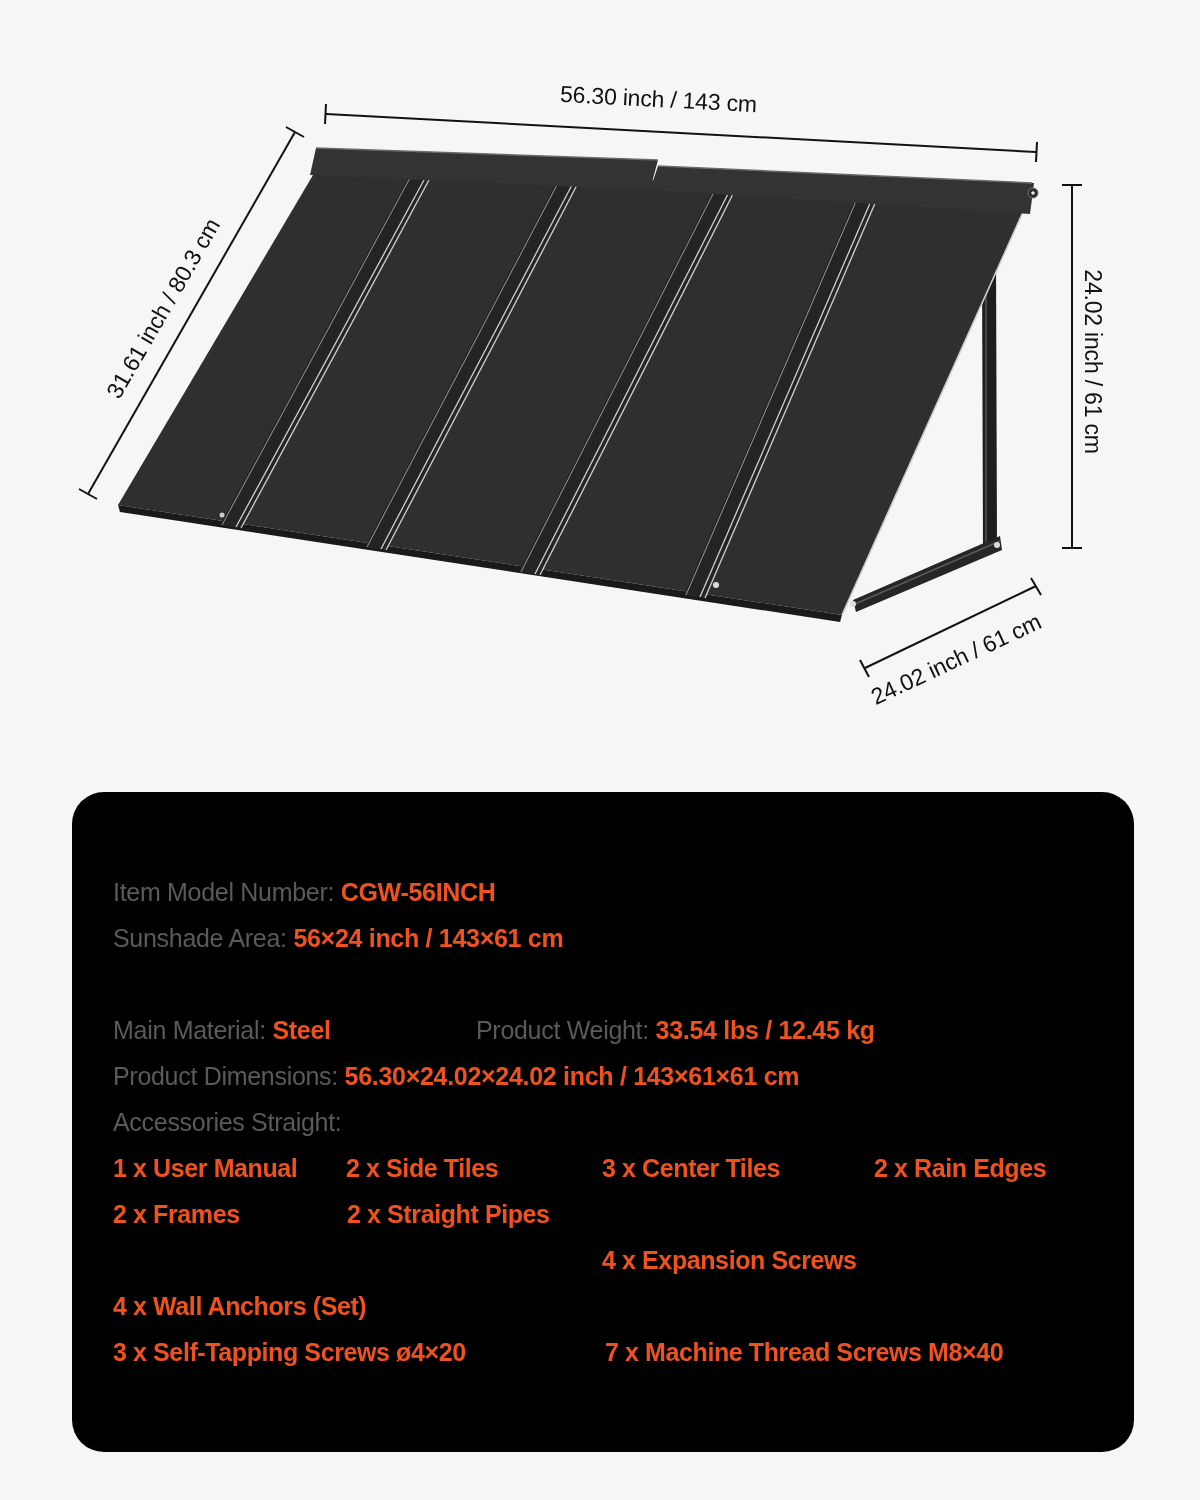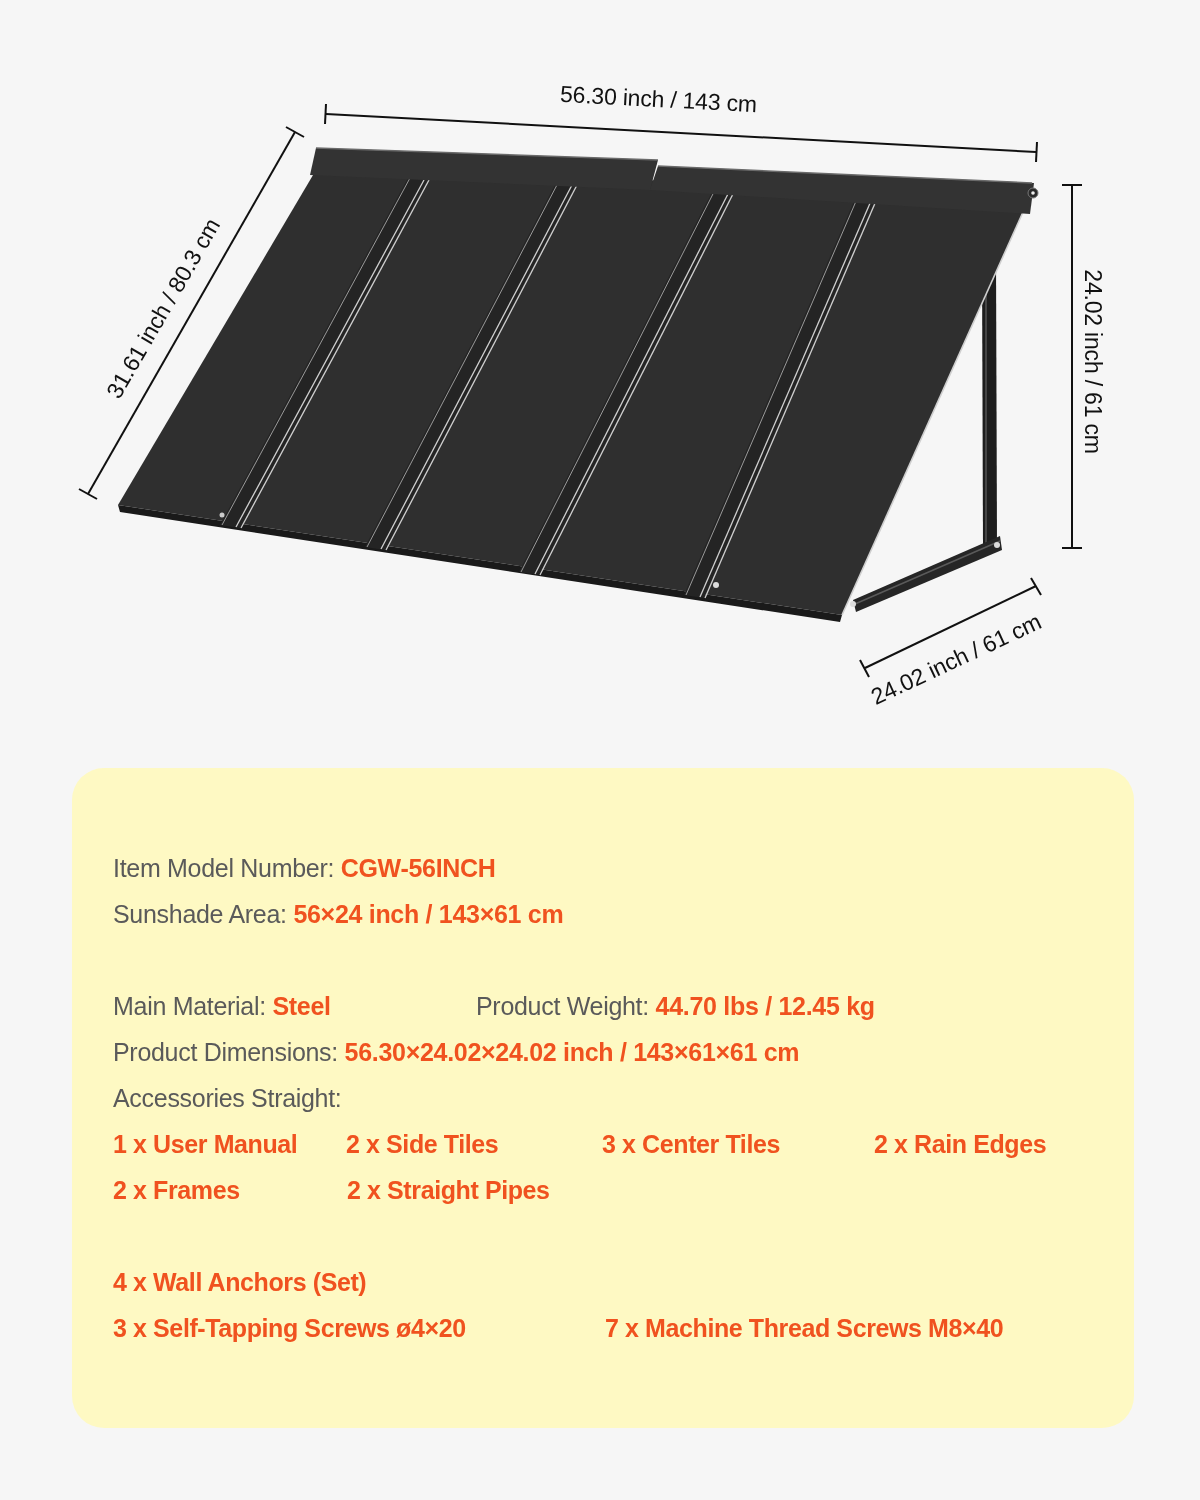--- a/index.html
+++ b/index.html
@@ -9,22 +9,22 @@
       position: relative; overflow: hidden;
       font-family: "Liberation Sans", "DejaVu Sans", sans-serif;
     }
     .product-figure { position: absolute; left: 0; top: 0; width: 1200px; height: 760px; }
     .product-figure svg { position: absolute; left: 0; top: 0; }
     .dim-label {
       position: absolute; font-size: 23px; color: #111; white-space: nowrap;
       transform-origin: center center; letter-spacing: -0.2px;
     }
     .spec-card {
-      position: absolute; left: 72px; top: 768px; width: 1062px; height: 660px;
-      background: #fef9c3; border-radius: 32px;
+      position: absolute; left: 72px; top: 792px; width: 1062px; height: 660px;
+      background: #000000; border-radius: 32px;
     }
     .spec-line {
       position: absolute; left: 41px; font-size: 25px; color: #5a5a5a; white-space: nowrap;
       letter-spacing: -0.3px;
     }
     .spec-line .val { color: #f0521f; font-weight: bold; }
     .acc {
       position: absolute; font-size: 25px; color: #f0521f; font-weight: bold; white-space: nowrap;
       letter-spacing: -0.4px;
       text-align: center;
@@ -113,33 +113,34 @@
   <div class="spec-line" style="top:86px">
     <span>Item Model Number: </span><span class="val">CGW-56INCH</span>
   </div>
   <div class="spec-line" style="top:132px">
     <span>Sunshade Area: </span><span class="val">56×24 inch / 143×61 cm</span>
   </div>
   <div class="spec-line" style="top:224px">
     <span>Main Material: </span><span class="val">Steel</span>
   </div>
   <div class="spec-line" style="top:224px; left:404px">
-    <span>Product Weight: </span><span class="val">44.70 lbs / 12.45 kg</span>
+    <span>Product Weight: </span><span class="val">33.54 lbs / 12.45 kg</span>
   </div>
   <div class="spec-line" style="top:270px">
     <span>Product Dimensions: </span><span class="val">56.30×24.02×24.02 inch / 143×61×61 cm</span>
   </div>
   <div class="spec-line" style="top:316px">Accessories Straight:</div>
 
   <div class="acc" style="left:41px; top:362px">1 x User Manual</div>
   <div class="acc" style="left:274px; top:362px">2 x Side Tiles</div>
   <div class="acc" style="left:530px; top:362px">3 x Center Tiles</div>
   <div class="acc" style="left:802px; top:362px">2 x Rain Edges</div>
 
   <div class="acc" style="left:41px; top:408px">2 x Frames</div>
   <div class="acc" style="left:275px; top:408px">2 x Straight Pipes</div>
 
+  <div class="acc" style="left:530px; top:454px">4 x Expansion Screws</div>
 
   <div class="acc" style="left:41px; top:500px">4 x Wall Anchors (Set)</div>
 
   <div class="acc" style="left:41px; top:546px">3 x Self-Tapping Screws ø4×20</div>
   <div class="acc" style="left:533px; top:546px">7 x Machine Thread Screws M8×40</div>
 </div>
 
 </body></html>

